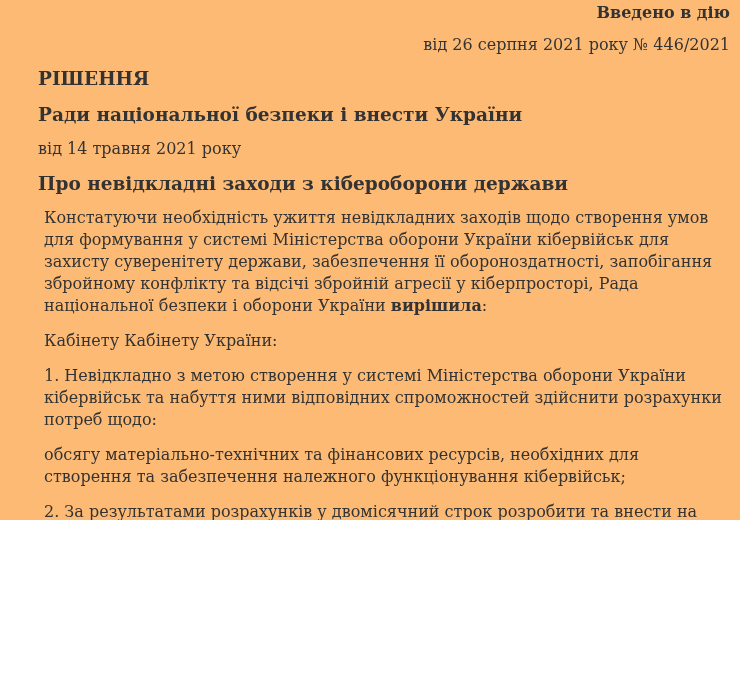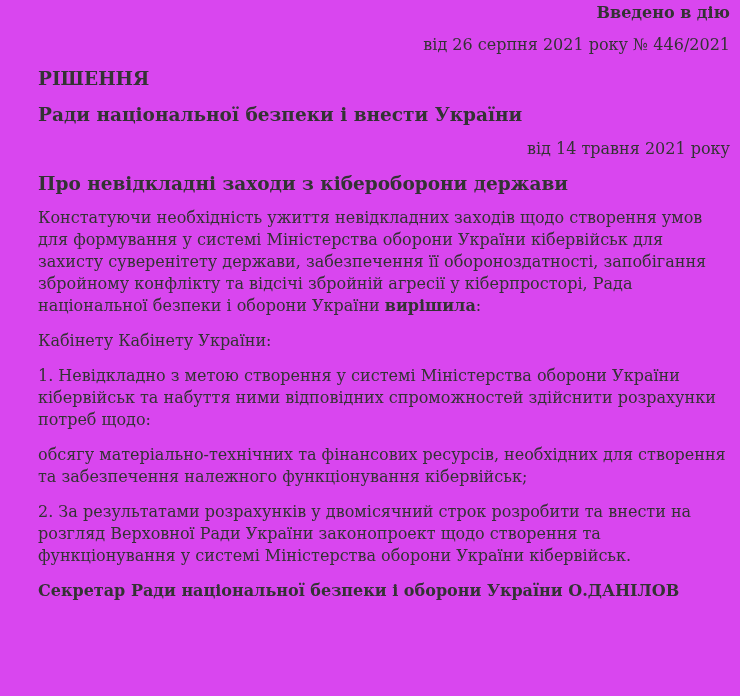--- a/index.html
+++ b/index.html
@@ -2,47 +2,47 @@
 <html><head>
 <meta charset="utf-8">
 <style>
   html, body {
     margin: 0;
     padding: 0;
     background: #ffffff;
   }
   .doc {
     width: 740px;
-    height: 696px;
+    height: 520px;
     box-sizing: border-box;
     padding: 2px 10px 4px 38px;
-    background: #d946ef;
+    background: #fdba74;
     color: #333333;
     font-family: "DejaVu Serif", "Liberation Serif", serif;
     overflow: hidden;
   }
   .doc p {
-    margin: 0 0 13px 0;
+    margin: 0 0 13px 6px;
     font-size: 16px;
     line-height: 22px;
   }
   .preamble p {
     margin: 0 0 10px 0;
     text-align: right;
   }
   .bold { font-weight: bold; }
   .heading {
     text-align: left;
     font-weight: bold;
     font-size: 18.5px !important;
     line-height: 25px !important;
     margin: 0 0 11px 0 !important;
   }
   .subdate {
-    text-align: right;
+    text-align: left;
     font-size: 16px;
     line-height: 22px;
     margin: 0 0 11px 0 !important;
   }
   .body-text b { font-weight: bold; }
   .signature {
     font-weight: bold;
     margin-bottom: 0 !important;
   }
 </style>

